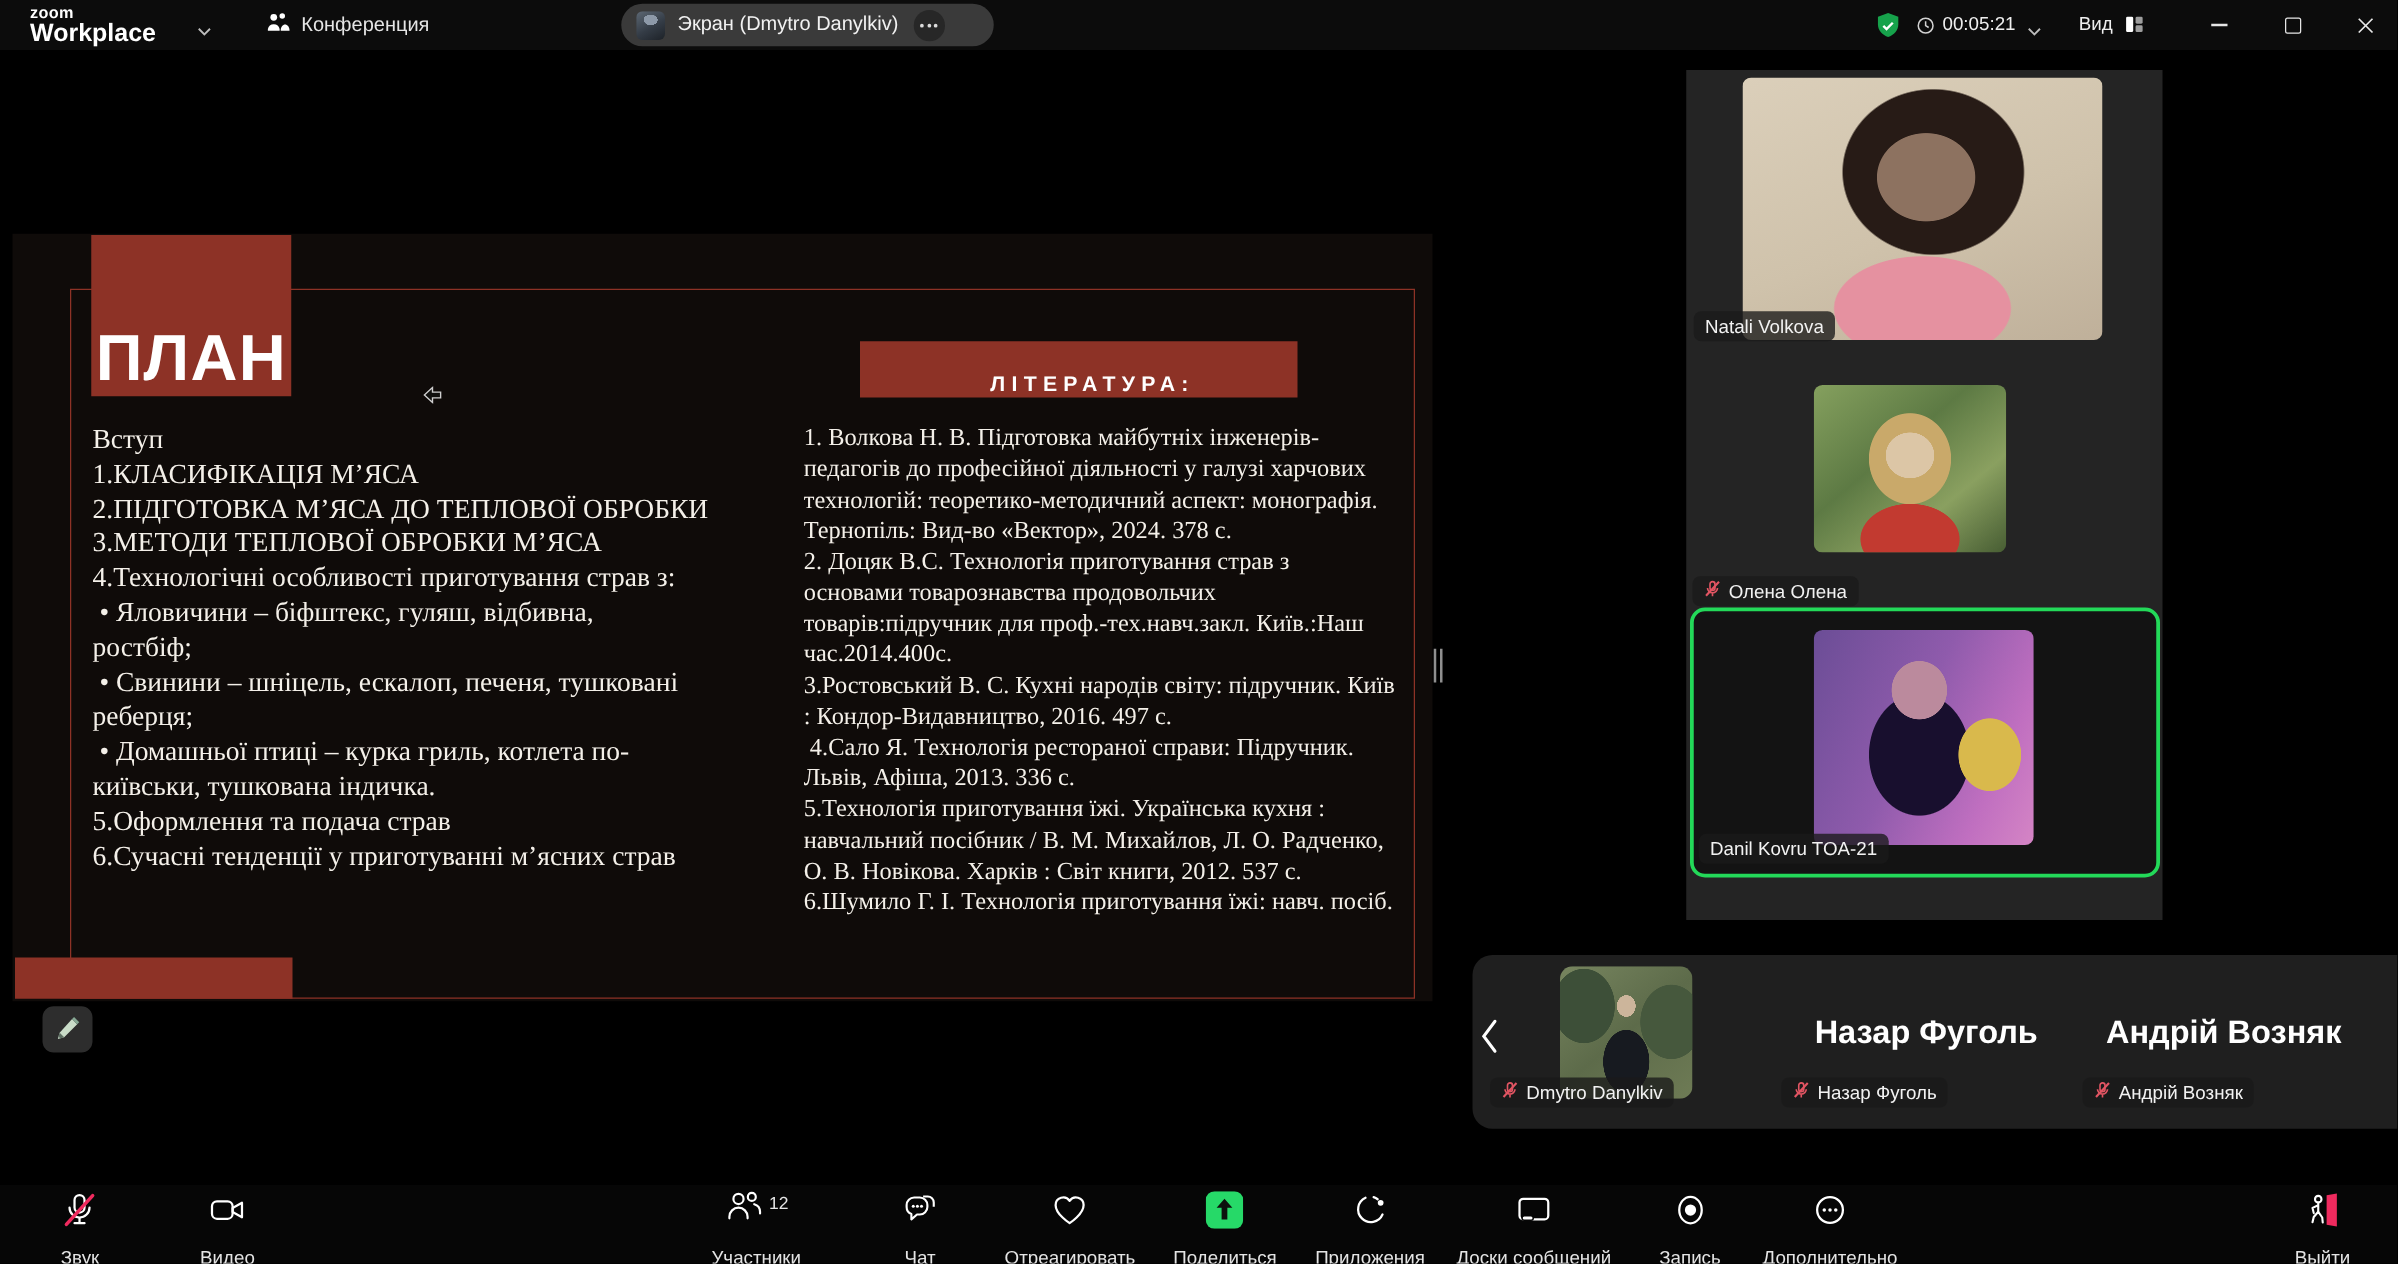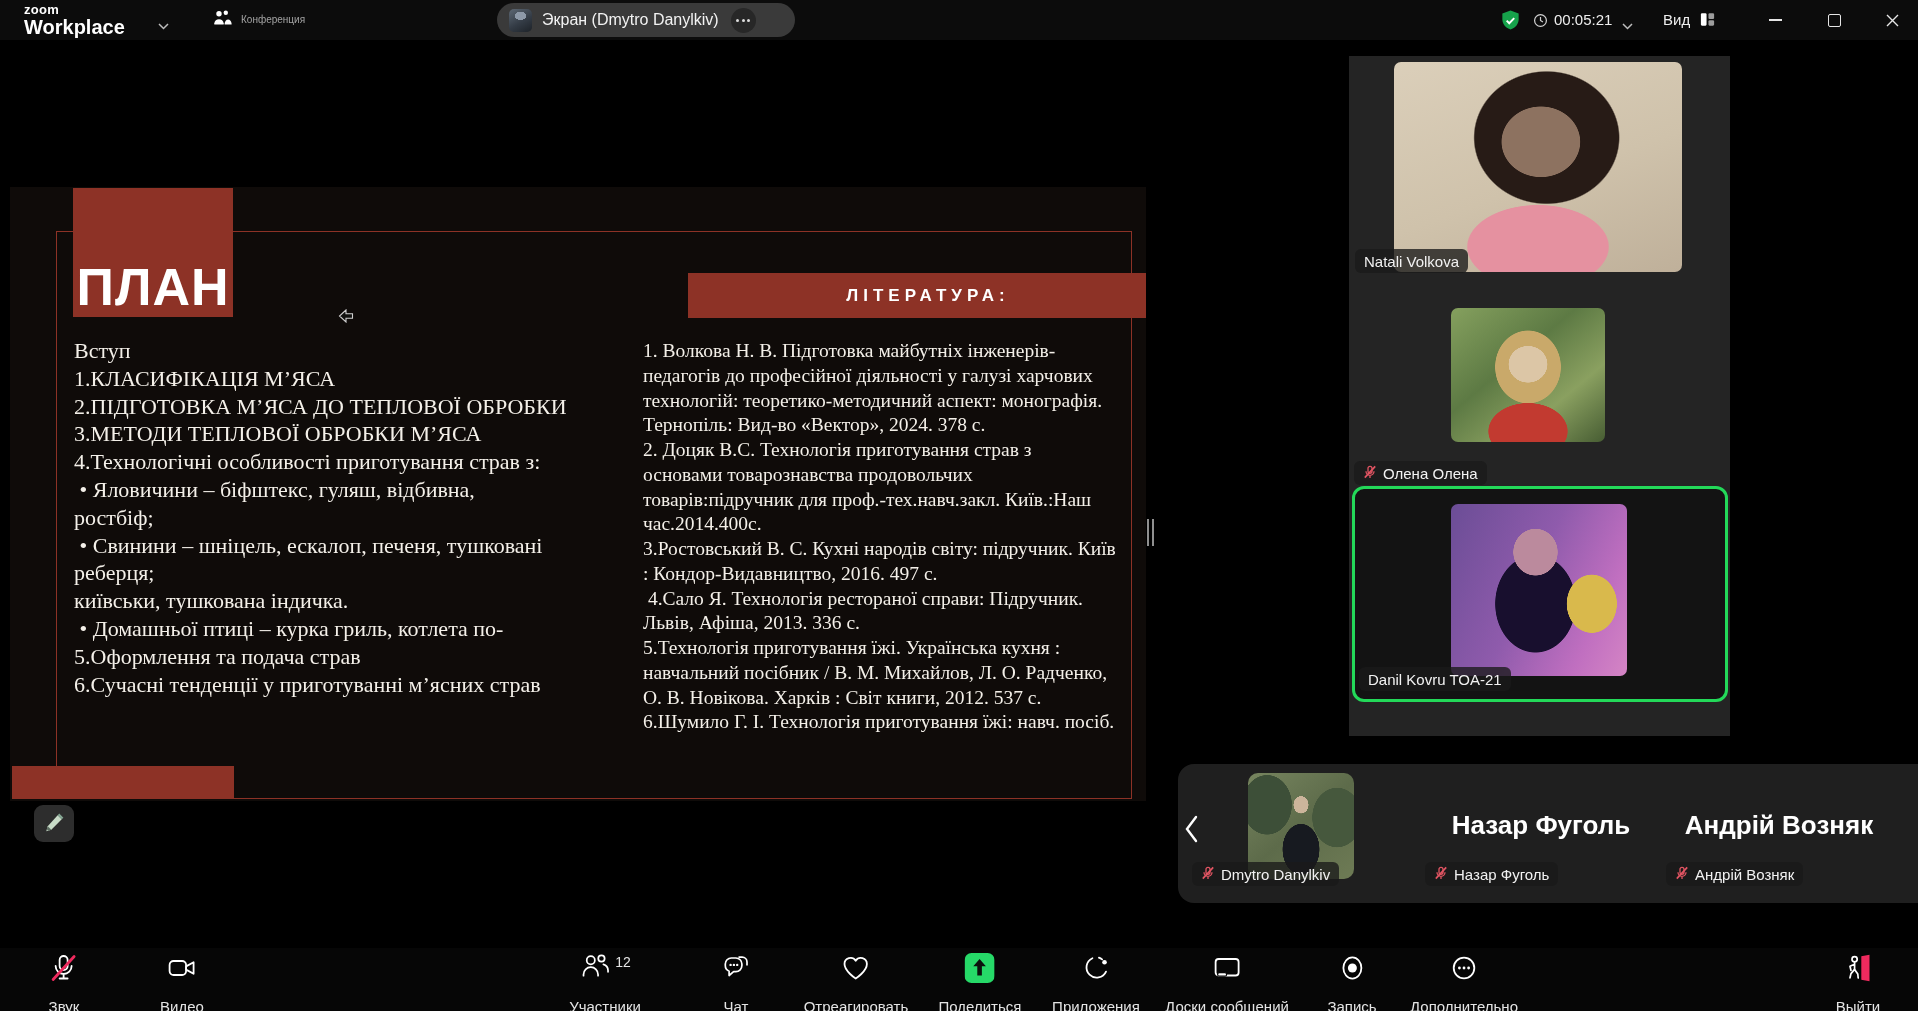--- a/index.html
+++ b/index.html
@@ -6,21 +6,21 @@
   .app{position:relative;width:1918px;height:1011px;background:#000;overflow:hidden;
        font-family:"Liberation Sans",sans-serif;color:#e8e8e8;}
   .abs{position:absolute;}
 
   
   .titlebar{position:absolute;left:0;top:0;width:100%;height:40px;background:#0c0c0c;}
   .logo{position:absolute;left:24px;top:3px;line-height:1;color:#fff;font-weight:700;}
   .logo .l1{font-size:13px;letter-spacing:.3px;}
   .logo .l2{font-size:20px;margin-top:1px;}
   .tb-chev{position:absolute;top:16px;}
-  .meet-tab{position:absolute;left:212px;top:8px;display:flex;align-items:center;gap:9px;font-size:10px;color:#a3a3a3;}
+  .meet-tab{position:absolute;left:212px;top:8px;display:flex;align-items:center;gap:9px;font-size:16px;color:#e5e5e5;}
   .share-pill{position:absolute;left:497px;top:3px;width:298px;height:34px;border-radius:17px;background:#3a3a3a;
               display:flex;align-items:center;gap:10px;padding:0;box-sizing:border-box;}
   .pill-avatar{width:23px;height:23px;border-radius:5px;margin-left:12px;
                background:radial-gradient(60% 45% at 50% 30%,#8d99a8 0 40%,rgba(0,0,0,0) 41%),linear-gradient(150deg,#5d6874 0%,#343c46 55%,#1d2228 100%);}
   .pill-label{font-size:16px;color:#f2f2f2;white-space:nowrap;}
   .pill-more{width:25px;height:25px;border-radius:50%;background:#272727;margin-left:2px;
              display:flex;align-items:center;justify-content:center;gap:2.5px;}
   .pill-more i{width:3px;height:3px;border-radius:50%;background:#dcdcdc;}
   .timer{font-size:15px;color:#eee;}
   .view-label{font-size:15px;color:#eee;}
@@ -32,22 +32,22 @@
   
   .slide{position:absolute;left:10px;top:187px;width:1136px;height:614px;background:#0f0b09;}
   .slide-border{position:absolute;left:46px;top:44px;width:1074px;height:566px;border:1.5px solid var(--slide_maroon);}
   .plan-box{position:absolute;left:63px;top:1px;width:160px;height:129px;background:var(--slide_maroon);
             display:flex;align-items:flex-end;justify-content:center;
             font-size:52px;font-weight:800;color:#fff;letter-spacing:1px;}
   .maroon-strip{position:absolute;left:2px;top:579px;width:222px;height:33px;background:var(--slide_maroon);}
   .plan-text{position:absolute;left:64px;top:150px;font-family:"Liberation Serif",serif;
              font-size:22px;line-height:27.8px;color:#f4f0e9;}
   .plan-line{white-space:pre;}
-  .lit-box{position:absolute;left:678px;top:86px;width:458px;height:45px;background:var(--slide_maroon);
-           display:flex;align-items:center;justify-content:center;
+  .lit-box{position:absolute;left:678px;top:86px;width:350px;height:45px;background:var(--slide_maroon);
+           display:flex;align-items:flex-end;justify-content:center;
            font-size:17px;font-weight:700;letter-spacing:5px;color:#fff;text-indent:22px;}
   .lit-text{position:absolute;left:585px;top:152px;font-family:"Liberation Serif",serif;
             font-size:19.5px;line-height:24.75px;color:#f4f0e9;}
   .lit-line{white-space:pre;margin-left:48px;}
   .slide-cursor{position:absolute;left:328px;top:122px;}
 
   .annotate-btn{position:absolute;left:34px;top:805px;width:40px;height:37px;border-radius:9px;background:#2d2d2d;
                 display:flex;align-items:center;justify-content:center;border:none;}
   .divider-handle{position:absolute;left:1147px;top:519px;width:7px;height:27px;
                   border-left:2px solid #8f8f8f;border-right:2px solid #8f8f8f;box-sizing:border-box;}
@@ -182,22 +182,22 @@
     <div class="plan-text">
         <div class="plan-line">Вступ</div>
         <div class="plan-line">1.КЛАСИФІКАЦІЯ М’ЯСА</div>
         <div class="plan-line">2.ПІДГОТОВКА М’ЯСА ДО ТЕПЛОВОЇ ОБРОБКИ</div>
         <div class="plan-line">3.МЕТОДИ ТЕПЛОВОЇ ОБРОБКИ М’ЯСА</div>
         <div class="plan-line">4.Технологічні особливості приготування страв з:</div>
         <div class="plan-line"> • Яловичини – біфштекс, гуляш, відбивна,</div>
         <div class="plan-line">ростбіф;</div>
         <div class="plan-line"> • Свинини – шніцель, ескалоп, печеня, тушковані</div>
         <div class="plan-line">реберця;</div>
+        <div class="plan-line"> • Домашньої птиці – курка гриль, котлета по-</div>
         <div class="plan-line">київськи, тушкована індичка.</div>
-        <div class="plan-line"> • Домашньої птиці – курка гриль, котлета по-</div>
         <div class="plan-line">5.Оформлення та подача страв</div>
         <div class="plan-line">6.Сучасні тенденції у приготуванні м’ясних страв</div>
       </div>
 
     <div class="lit-box">
       <span>ЛІТЕРАТУРА:</span>
     </div>
     <div class="lit-text">
         <div class="lit-line">1. Волкова Н. В. Підготовка майбутніх інженерів-</div>
         <div class="lit-line">педагогів до професійної діяльності у галузі харчових</div>

